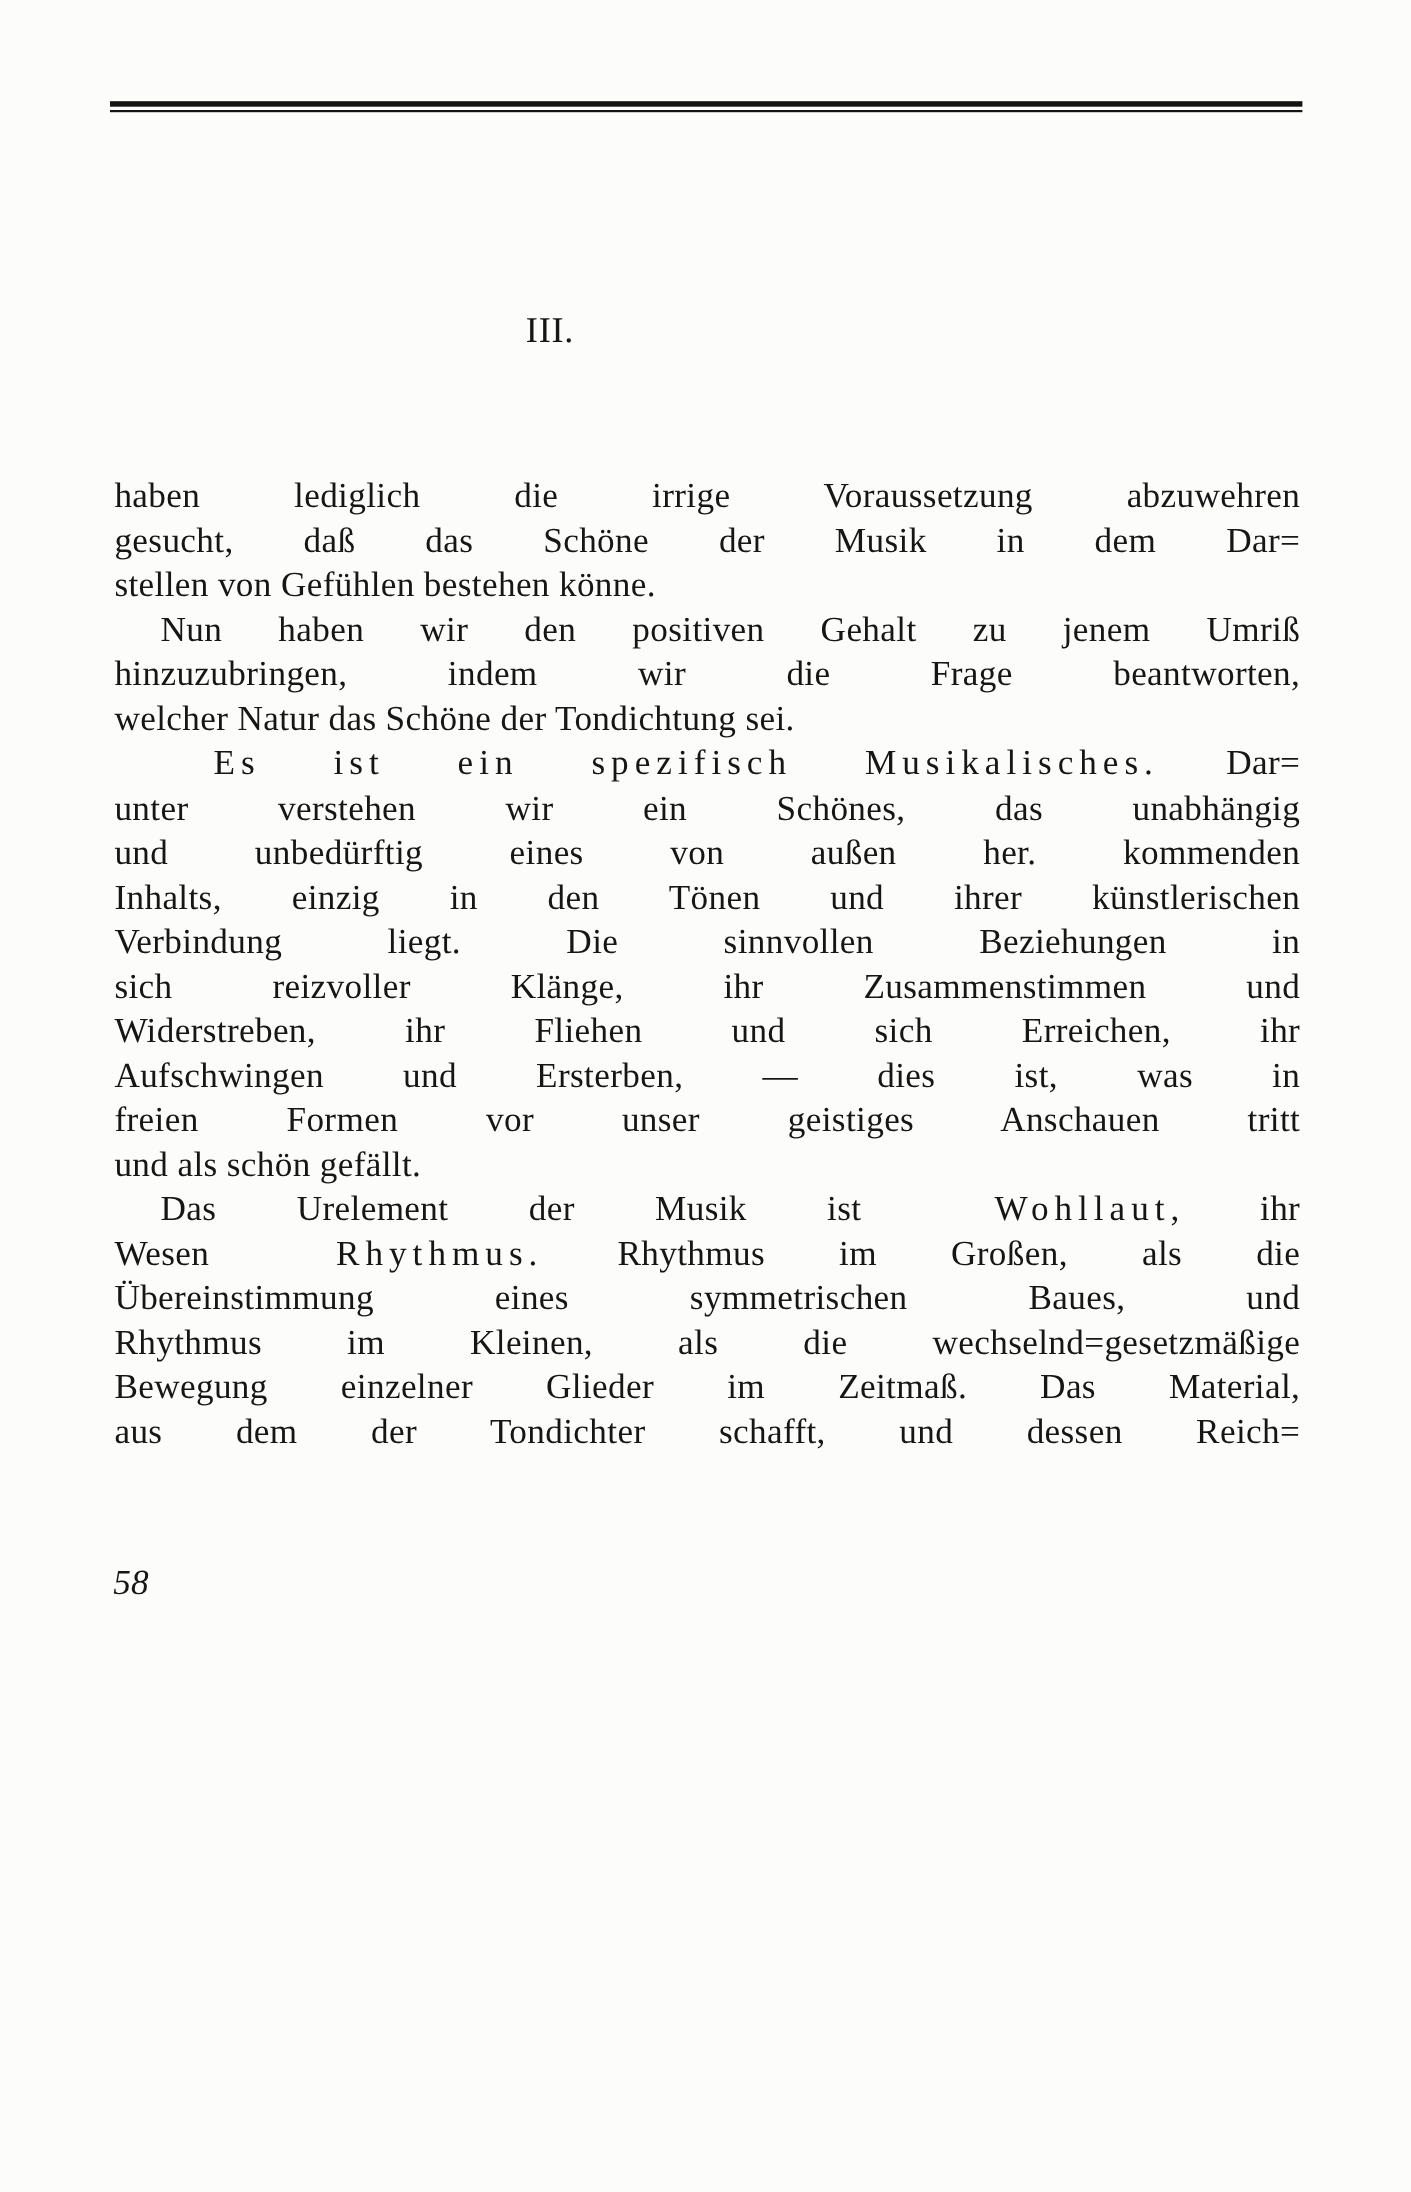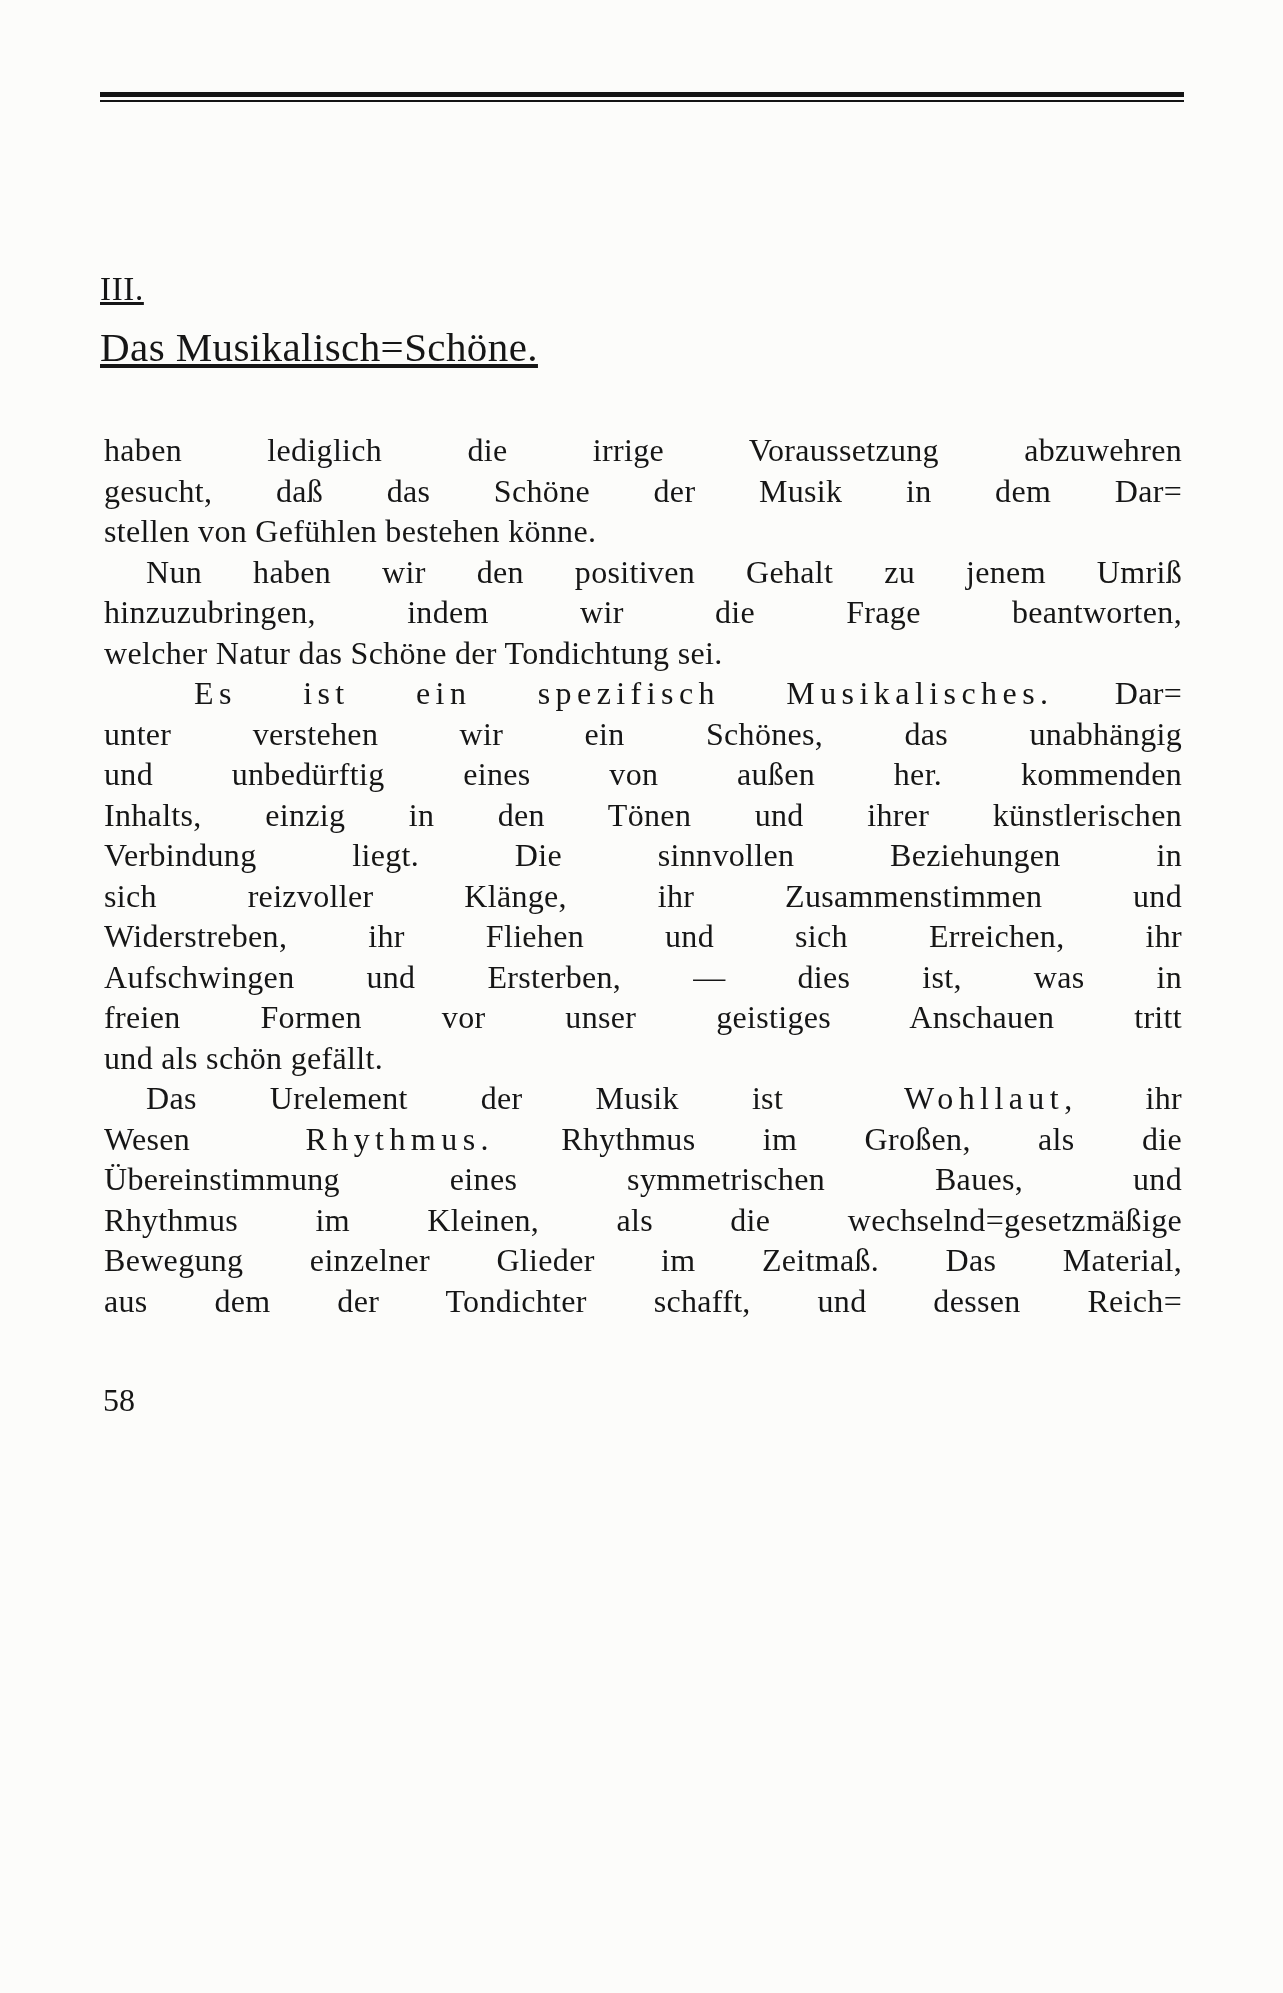--- a/index.html
+++ b/index.html
@@ -36,24 +36,23 @@
   .double-rule .rule-thin {
     height: 2px;
     background: #141414;
     margin-top: 3px;
   }
 
   
   .heading-block {
     position: absolute;
     left: 100px;
-    top: 270px;
+    top: 282px;
     width: 800px;
-    text-align: left;
-    text-decoration: underline;
+    text-align: center;
   }
   .chapter-number {
     font-size: 33px;
     line-height: 38px;
     letter-spacing: 0.02em;
   }
   .page-title {
     font-size: 41px;
     line-height: 50px;
     margin-top: 14px;
@@ -84,38 +83,38 @@
   }
   .body-text .spaced {
     letter-spacing: 0.17em;
     margin-left: 48px;
   }
 
   
   .page-number {
     position: absolute;
     left: 103px;
-    top: 1381px;
+    top: 1419px;
     font-size: 32px;
     line-height: 38px;
+    font-style: italic;
   }
 </style>
 </head>
 <body>
 
 <div class="page">
 
   <div class="double-rule">
     <div class="rule-thick"></div>
     <div class="rule-thin"></div>
   </div>
 
   <div class="heading-block">
     <div class="chapter-number">III.</div>
-    <h1 class="page-title">Das Musikalisch=Schöne.</h1>
   </div>
 
   <div class="body-text">
       <div class="line"><span class="">haben lediglich die irrige Voraussetzung abzuwehren</span></div>
       <div class="line"><span class="">gesucht, daß das Schöne der Musik in dem Dar=</span></div>
       <div class="line flush"><span class="">stellen von Gefühlen bestehen könne.</span></div>
       <div class="line indent"><span class="">Nun haben wir den positiven Gehalt zu jenem Umriß</span></div>
       <div class="line"><span class="">hinzuzubringen, indem wir die Frage beantworten,</span></div>
       <div class="line flush"><span class="">welcher Natur das Schöne der Tondichtung sei.</span></div>
       <div class="line indent"><span class="spaced">Es ist ein spezifisch Musikalisches.</span><span class=""> Dar=</span></div>

